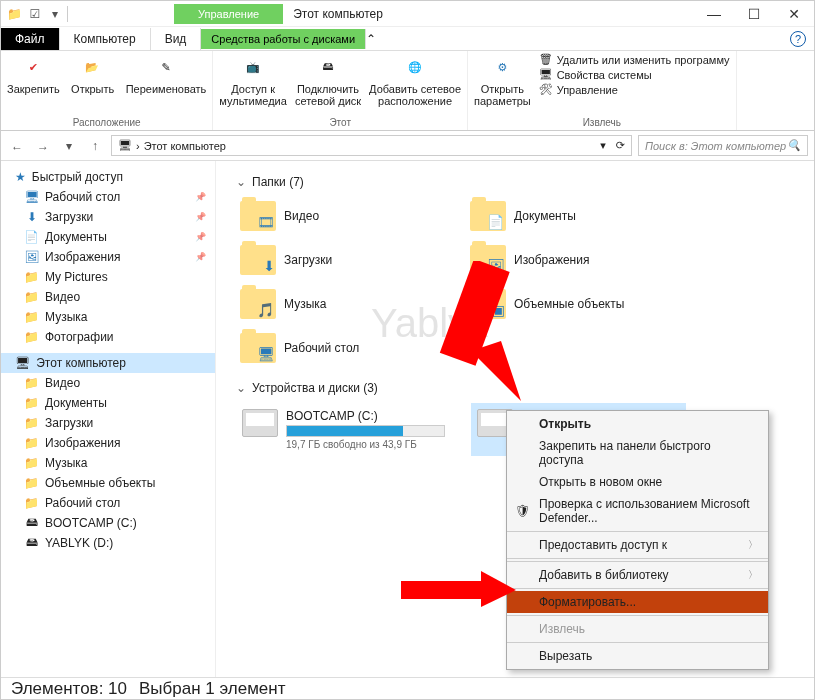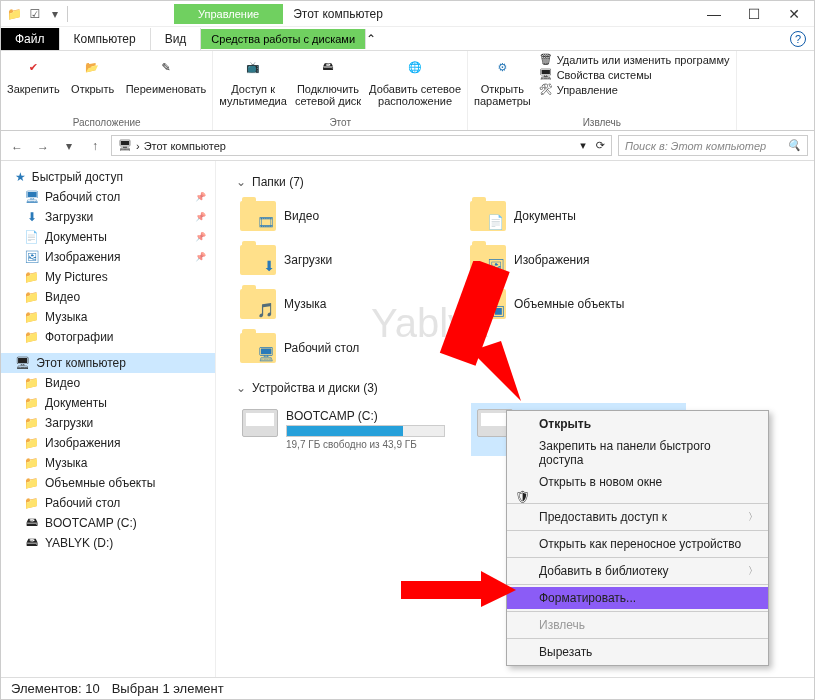--- a/index.html
+++ b/index.html
@@ -29,21 +29,21 @@
   .ribbon-btn { display: flex; flex-direction: column; align-items: center; text-align: center; font-size: 11px; gap: 2px; min-width: 50px; }
   .ribbon-btn .ico { width: 28px; height: 28px; display: flex; align-items: center; justify-content: center; }
   .ribbon-label { font-size: 10px; color: #666; margin-top: auto; }
   .ribbon-list { display: flex; flex-direction: column; gap: 2px; font-size: 11px; }
   .ribbon-list-item { display: flex; gap: 4px; align-items: center; }
 
   
   .addrbar { display: flex; align-items: center; height: 30px; border-bottom: 1px solid #ddd; padding: 0 6px; gap: 6px; }
   .addrbar .navbtn { width: 20px; display: flex; justify-content: center; color: #555; }
   .addr-input { flex: 1; border: 1px solid #ccc; padding: 3px 6px; display: flex; align-items: center; gap: 4px; font-size: 11px; }
-  .search-input { width: 190px; border: 1px solid #ccc; padding: 3px 6px; color: #888; font-style: italic; font-size: 11px; display: flex; align-items: center; justify-content: space-between; }
+  .search-input { width: 170px; border: 1px solid #ccc; padding: 3px 6px; color: #888; font-style: italic; font-size: 11px; display: flex; align-items: center; justify-content: space-between; }
 
   
   .content { display: flex; height: calc(100% - 26px - 24px - 80px - 30px - 22px); }
   .sidebar { width: 215px; border-right: 1px solid #eee; overflow: auto; padding-top: 6px; }
   .nav-item { display: flex; align-items: center; gap: 6px; padding: 3px 10px 3px 24px; font-size: 12px; position: relative; }
   .nav-item.pinned::after { content: "📌"; position: absolute; right: 8px; font-size: 9px; color: #aaa; opacity: 0.6; }
   .nav-item.selected { background: #cce8ff; }
   .nav-header { padding-left: 14px; font-weight: normal; display:flex; gap:6px; align-items:center; }
   .nav-header .star { color: #2a7ab9; }
   .nav-sep { height: 6px; }
@@ -64,28 +64,28 @@
   .drive-ico::after { content:""; position:absolute; inset: 3px 3px 10px 3px; background:#fff; }
   .drive-info { display: flex; flex-direction: column; gap: 2px; flex: 1; }
   .bar { height: 12px; background: #eee; border:1px solid #ccc; }
   .bar-fill { height: 100%; background: #26a0da; }
   .drive-free { font-size: 10px; color: #666; }
 
   
   .ctx { position: absolute; left: 505px; top: 409px; width: 263px; background: #f5f5f5; border: 1px solid #aaa; box-shadow: 3px 3px 6px rgba(0,0,0,0.25); z-index: 20; font-size: 12px; padding: 2px 0; }
   .ctx-item { padding: 4px 10px 4px 32px; display:flex; align-items:center; justify-content:space-between; }
   .ctx-item.bold { font-weight: bold; }
-  .ctx-item.highlight { background: #8b5cf6; }
+  .ctx-item.highlight { background: #c2410c; }
   .ctx-item.disabled { color: #999; }
   .ctx-sep { border-top: 1px solid #ccc; margin: 2px 0; }
   .ctx-item .sub { color: #666; font-size: 10px; }
   .ctx-item .def-ico { position:absolute; left:8px; }
 
   
-  .statusbar { height: 22px; border-top: 1px solid #ddd; display: flex; align-items: center; padding: 0 10px; font-size: 13px; gap: 12px; }
+  .statusbar { height: 22px; border-top: 1px solid #ddd; display: flex; align-items: center; padding: 0 10px; font-size: 17px; gap: 12px; }
 
   
   .arrow { position: absolute; z-index: 30; pointer-events: none; }
 
   .watermark { position: absolute; left: 370px; top: 300px; font-size: 40px; color: #bbb; opacity: 0.4; z-index: 5; pointer-events:none; }
 </style>
 </head>
 <body>
 
 <div class="titlebar">
@@ -355,28 +355,28 @@
   <span>Элементов: 10</span>
   <span>Выбран 1 элемент</span>
 </div>
 
 <div class="ctx">
   <div class="ctx-item bold">Открыть</div>
   <div class="ctx-item">Закрепить на панели быстрого доступа</div>
   <div class="ctx-item">Открыть в новом окне</div>
   <div class="ctx-item" style="position:relative">
       <span class="def-ico">🛡</span>
+      <span>Проверка с использованием Microsoft Defender...</span>
     </div>
   <div class="ctx-sep"></div>
   <div class="ctx-item">
       <span>Предоставить доступ к</span>
       <span class="sub">〉</span>
     </div>
   <div class="ctx-sep"></div>
-  <div class="ctx-item">Открыть как переносное устройство</div>
   <div class="ctx-sep"></div>
   <div class="ctx-item">
       <span>Добавить в библиотеку</span>
       <span class="sub">〉</span>
     </div>
   <div class="ctx-sep"></div>
   <div class="ctx-item highlight">Форматировать...</div>
   <div class="ctx-sep"></div>
   <div class="ctx-item disabled">Извлечь</div>
   <div class="ctx-sep"></div>

